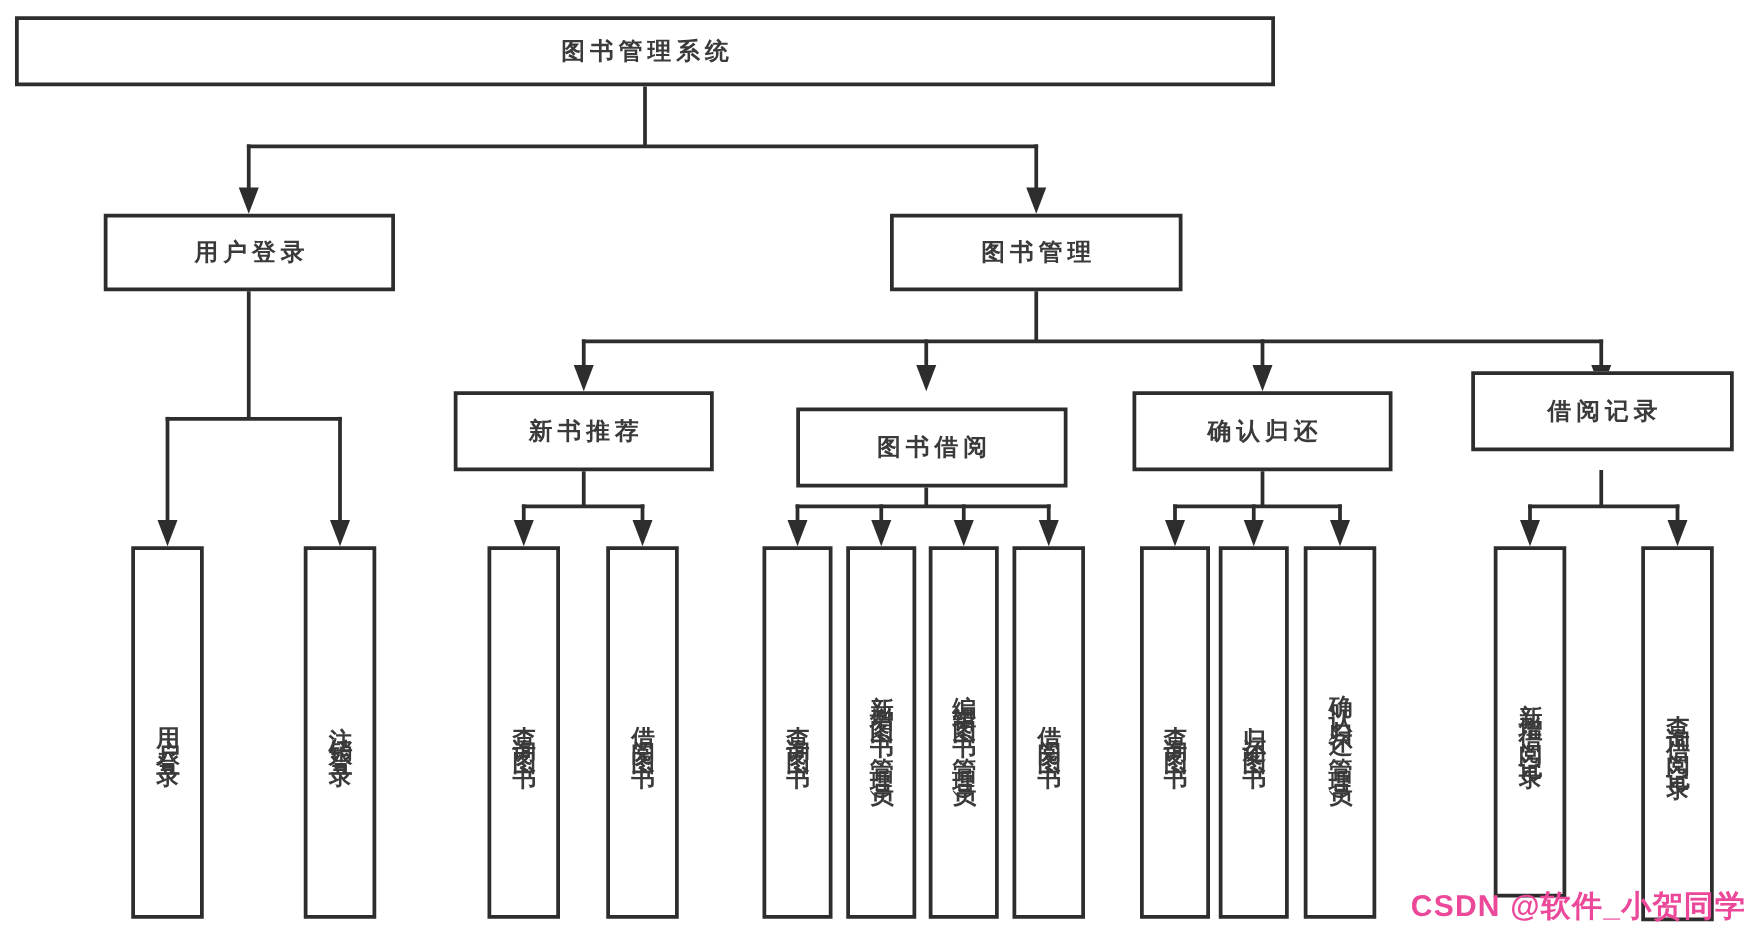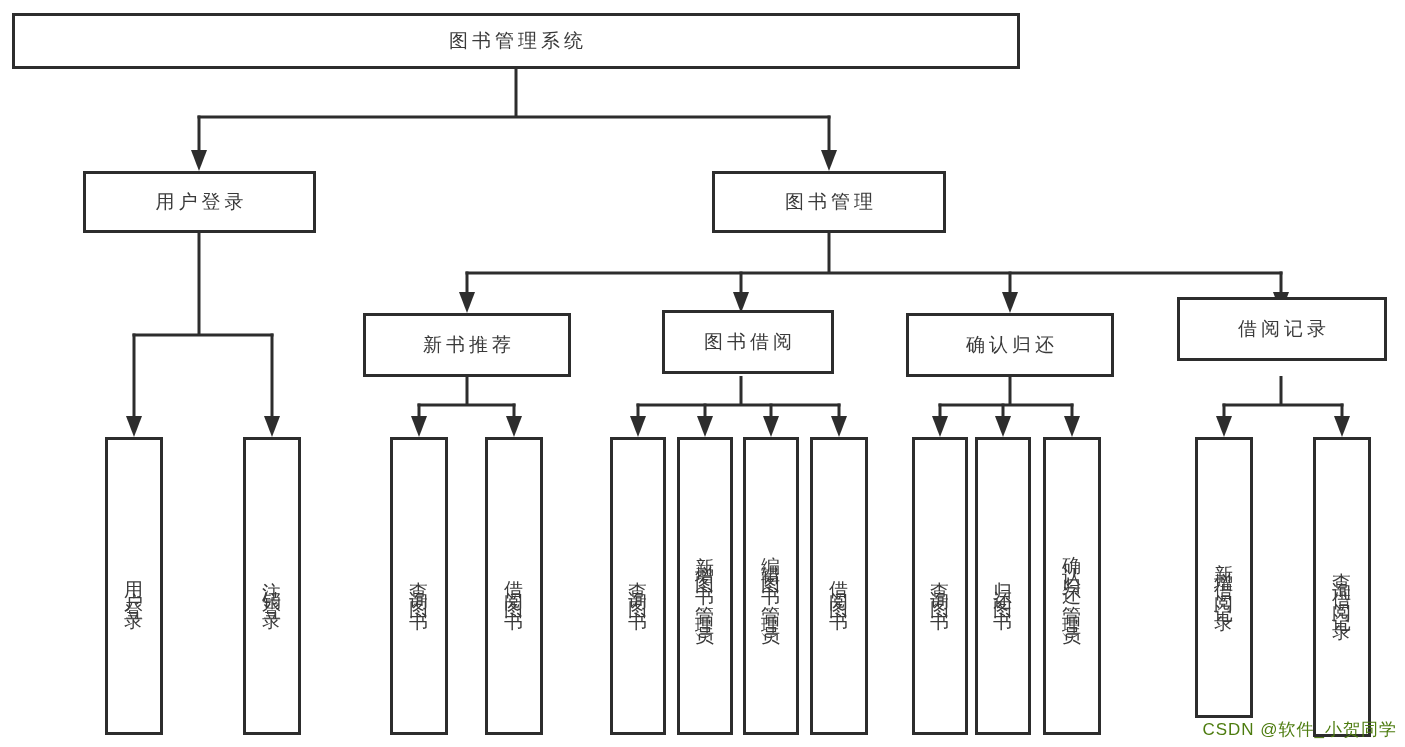--- a/index.html
+++ b/index.html
@@ -3,20 +3,21 @@
 <meta charset="utf-8">
 <style>
   html, body { margin: 0; padding: 0; background: #ffffff; }
   .canvas {
     position: relative;
     width: 1405px;
     height: 747px;
     background: #ffffff;
     font-family: "Liberation Sans", "DejaVu Sans", sans-serif;
     overflow: hidden;
+    font-weight: bold;
   }
   svg.connectors {
     position: absolute;
     left: 0; top: 0;
     width: 1405px; height: 747px;
   }
   .box {
     position: absolute;
     box-sizing: border-box;
     background: #ffffff;
@@ -39,22 +40,22 @@
     font-size: 19px;
     letter-spacing: 10px;
     line-height: 1;
     color: #3a3a3a;
     white-space: nowrap;
   }
   .watermark {
     position: absolute;
     right: 8px;
     bottom: 6px;
-    font-size: 17px;
-    color: #4d7c0f;
+    font-size: 24px;
+    color: #ec4899;
     letter-spacing: 1px;
     white-space: nowrap;
   }
 </style>
 </head>
 <body>
 
 <div class="canvas">
 
   <svg class="connectors" viewBox="0 0 1405 747" xmlns="http://www.w3.org/2000/svg">
@@ -130,21 +131,21 @@
   <div class="box" style="left:83px; top:171px; width:233px; height:62px;">
     <span class="h-label">用户登录</span>
   </div>
   <div class="box" style="left:712px; top:171px; width:234px; height:62px;text-align:right;">
     <span class="h-label">图书管理</span>
   </div>
 
   <div class="box" style="left:363px; top:313px; width:208px; height:64px;">
     <span class="h-label">新书推荐</span>
   </div>
-  <div class="box" style="left:637px; top:310px; width:172px; height:64px;margin-left:25px;">
+  <div class="box" style="left:637px; top:326px; width:217px; height:64px;">
     <span class="h-label">图书借阅</span>
   </div>
   <div class="box" style="left:906px; top:313px; width:208px; height:64px;">
     <span class="h-label">确认归还</span>
   </div>
   <div class="box" style="left:1177px; top:297px; width:210px; height:64px;">
     <span class="h-label">借阅记录</span>
   </div>
 
   <div class="box leaf" style="left:105px; top:437px; width:58px; height:298px;">

